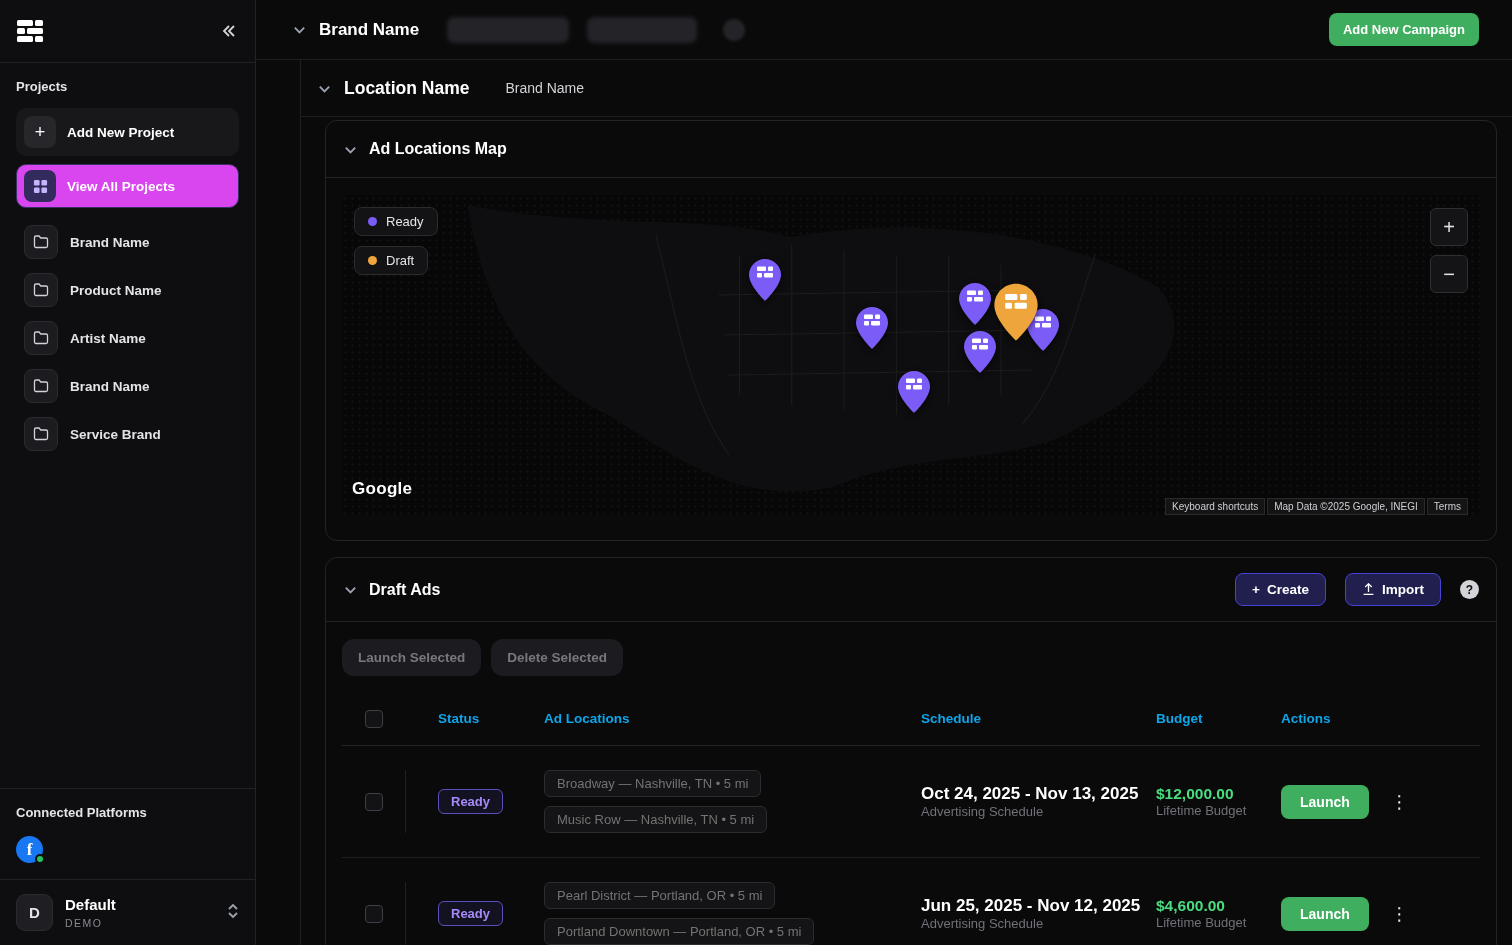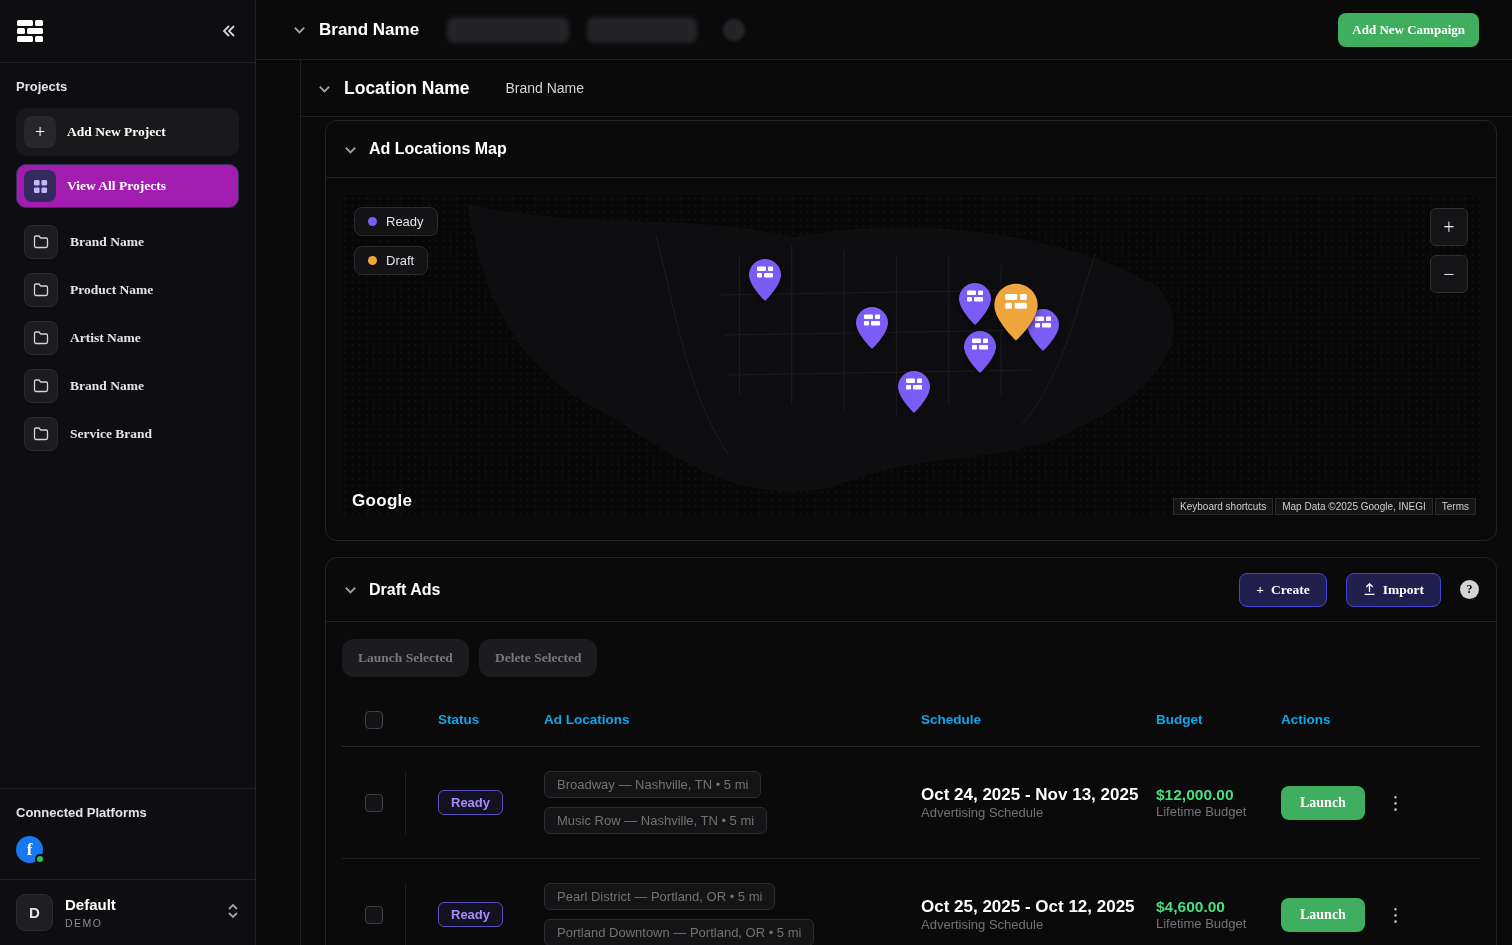--- a/index.html
+++ b/index.html
@@ -2,32 +2,32 @@
 <html><head>
 <meta charset="utf-8">
 <style>
   * { margin:0; padding:0; box-sizing:border-box; }
   html,body { width:1512px; height:945px; overflow:hidden; }
   body {
     background:#0a0a0b; color:#fff;
     font-family:"Liberation Sans", sans-serif;
     display:flex;
   }
-  button { font-family:Liberation Serif, serif; border:none; background:none; color:inherit; cursor:pointer; }
+  button { font-family:Liberation Sans, sans-serif; border:none; background:none; color:inherit; cursor:pointer; }
 
   
   .sidebar { width:256px; min-width:256px; height:945px; background:#0e0e10; border-right:1px solid #222226; display:flex; flex-direction:column; }
   .sb-header { height:63px; display:flex; align-items:center; justify-content:space-between; padding:0 18px 0 16px; border-bottom:1px solid #222226; }
   .logo svg { display:block; }
   .collapse { color:#d4d4d8; font-size:20px; line-height:1; }
   .sb-body { padding:12px 16px 0; }
   .sb-label { font-size:13px; font-weight:700; color:#e4e4e7; margin:4px 0 14px; }
   .add-new { width:100%; height:48px; background:#18181b; border-radius:10px; display:flex; align-items:center; gap:11px; padding:0 8px; color:#fff; font-size:13.5px; font-weight:700; }
   .icon-box { width:32px; height:32px; border-radius:8px; background:#26262b; display:flex; align-items:center; justify-content:center; font-size:18px; font-weight:400; color:#fff; flex:none; }
-  .view-all { width:100%; height:44px; margin-top:8px; background:#a21caf; border:1px solid #373064; border-radius:10px; display:flex; align-items:center; gap:11px; padding:0 7px; color:#fff; font-size:13.5px; font-weight:600; }
+  .view-all { width:100%; height:44px; margin-top:8px; background:#d946ef; border:1px solid #373064; border-radius:10px; display:flex; align-items:center; gap:11px; padding:0 7px; color:#fff; font-size:13.5px; font-weight:600; }
   .view-all .icon-box { background:#332a5e; }
   .proj-list { margin-top:10px; }
   .proj-item { width:100%; height:48px; display:flex; align-items:center; gap:12px; padding:0 8px; border-radius:10px; color:#e4e4e7; font-size:13.5px; font-weight:600; }
   .proj-item .icon-box { width:34px; height:34px; background:#1c1c20; border:1px solid #2a2a2f; }
   .sb-spacer { flex:1; }
   .sb-platforms { border-top:1px solid #222226; padding:16px; }
   .sb-platforms .sb-label { margin:0 0 16px; }
   .fb-wrap { position:relative; width:27px; height:27px; display:inline-block; }
   .fb { width:27px; height:27px; border-radius:50%; background:#1877f2; color:#fff; display:flex; align-items:center; justify-content:center; font-size:17px; font-weight:700; font-family:"Liberation Serif", serif; }
   .fb-dot { position:absolute; right:-2px; bottom:-1px; width:10px; height:10px; border-radius:50%; background:#22c55e; border:2px solid #0e0e10; }
@@ -69,22 +69,22 @@
   .map-pin svg { display:block; width:100%; }
   .map-pin .pin-body { fill:#7c5cf6; }
   .map-pin.draft .pin-body { fill:#eda53c; }
   .legend { position:absolute; top:12px; left:12px; display:flex; flex-direction:column; gap:10px; }
   .legend-chip { background:rgba(21,21,23,.9); border:1px solid #2c2c30; border-radius:8px; padding:6px 13px; display:flex; align-items:center; gap:9px; font-size:13px; color:#e4e4e7; width:fit-content; }
   .dot { width:9px; height:9px; border-radius:50%; }
   .dot-ready { background:#7c5cf6; }
   .dot-draft { background:#eda53c; }
   .zoomctl { position:absolute; top:13px; right:12px; display:flex; flex-direction:column; gap:9px; }
   .zoom-btn { width:38px; height:38px; background:#141416; border:1px solid #2e2e33; border-radius:6px; color:#e4e4e7; font-size:20px; line-height:1; display:flex; align-items:center; justify-content:center; }
-  .google { position:absolute; left:10px; bottom:4px; font-size:17px; font-weight:700; letter-spacing:.3px; color:#fff; }
-  .attrib { position:absolute; right:4px; bottom:0; display:flex; gap:2px; font-size:10px; }
+  .google { position:absolute; left:10px; bottom:16px; font-size:17px; font-weight:700; letter-spacing:.3px; color:#fff; }
+  .attrib { position:absolute; right:12px; bottom:0; display:flex; gap:2px; font-size:10px; }
   .attrib span { background:rgba(22,22,24,.85); border:1px solid #2a2a2e; color:#cfcfd4; padding:2px 6px; }
 
   
   .draft-card { margin-top:16px; }
   .draft-card .card-header { height:64px; }
   .btn-indigo { display:flex; align-items:center; gap:7px; background:#201f4e; border:1px solid #4743d4; border-radius:8px; padding:8px 16px; font-size:13.5px; font-weight:700; color:#fff; }
   .help-btn { width:19px; height:19px; border-radius:50%; background:#d4d4d8; color:#0a0a0b; font-size:12px; font-weight:700; display:flex; align-items:center; justify-content:center; margin-left:8px; }
   .draft-body { padding:17px 16px 0; }
   .sel-row { display:flex; gap:10px; }
   .btn-disabled { background:#1c1c20; color:#77777f; border-radius:12px; padding:11px 16px; font-size:13.5px; font-weight:700; cursor:default; }
@@ -438,21 +438,21 @@
             <div class="trow">
               <div class="cell-check">
                   <span class="checkbox"></span>
                 </div>
               <div class="td-status"><span class="badge-ready">Ready</span></div>
               <div class="td-loc chips">
                 <span class="chip">Pearl District — Portland, OR • 5 mi</span>
                 <span class="chip">Portland Downtown — Portland, OR • 5 mi</span>
               </div>
               <div>
-                <div class="sched-main">Oct 25, 2025 - Oct 12, 2025</div>
+                <div class="sched-main">Jun 25, 2025 - Nov 12, 2025</div>
                 <div class="sched-sub">Advertising Schedule</div>
               </div>
               <div>
                 <div class="budget-main">$4,600.00</div>
                 <div class="budget-sub">Lifetime Budget</div>
               </div>
               <div class="td-actions">
                 <button class="btn-launch">Launch</button>
                 <button class="dots-btn">⋮</button>
               </div>

